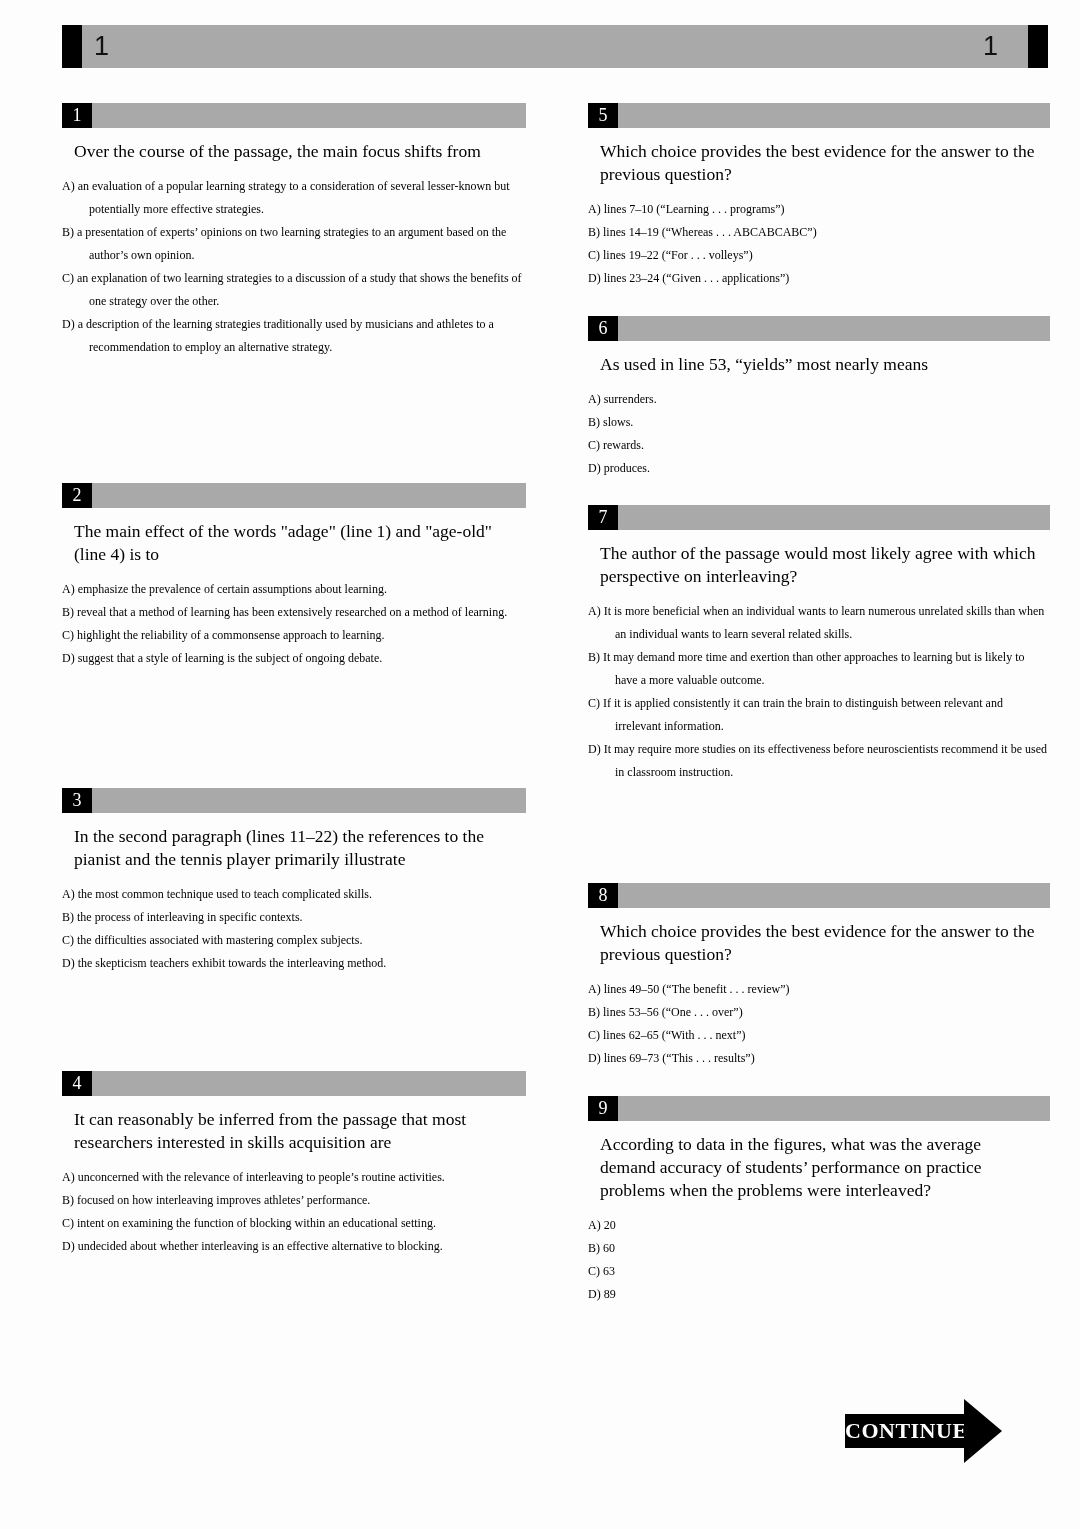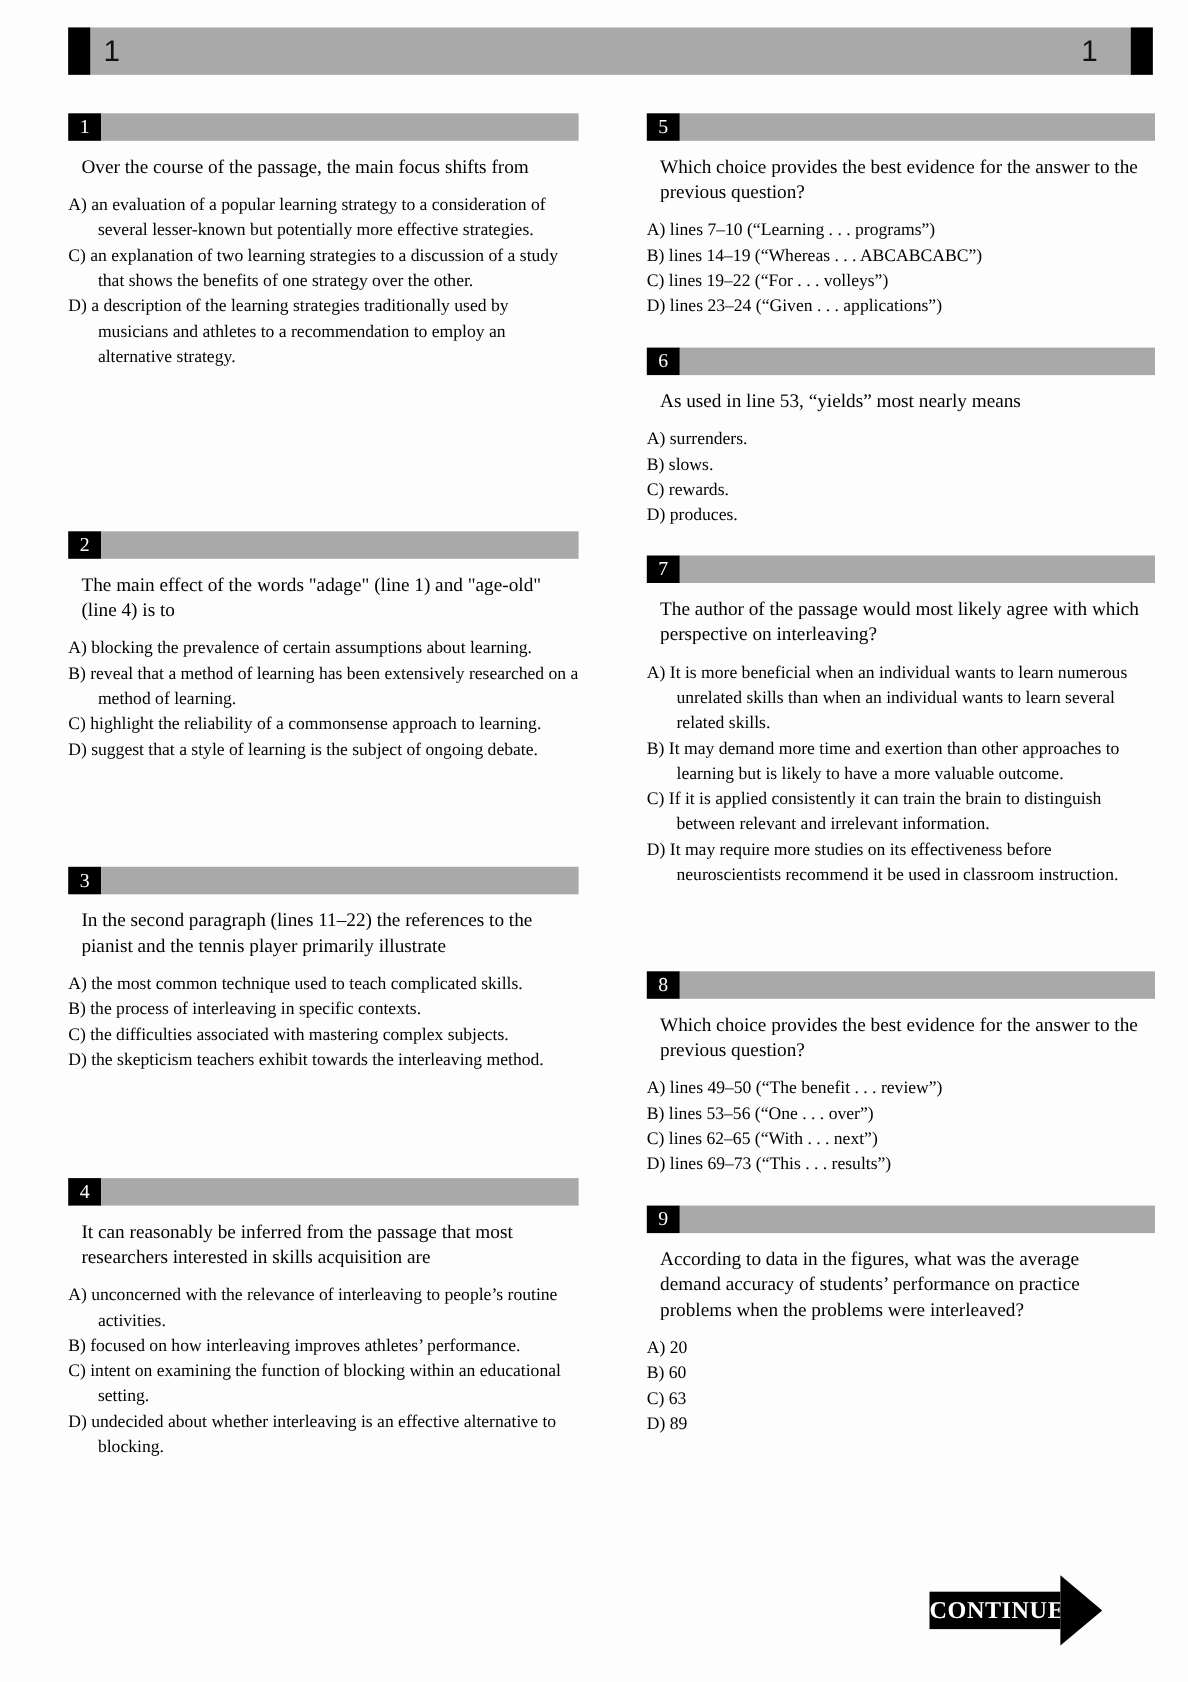--- a/index.html
+++ b/index.html
@@ -31,27 +31,27 @@
   .col-left{left:62px;width:464px;}
   .col-right{left:588px;width:462px;}
   .qheader{display:flex;height:25px;margin-bottom:5px;}
   .qnum{
     width:30px;background:#000;color:#fff;text-align:center;
     font-size:18px;line-height:25px;flex:0 0 30px;
   }
   .qbar{flex:1;background:#a9a9a9;}
   .stem{margin:12px;font-size:17.5px;line-height:23px;}
   .choice{
-    margin:0;font-size:16px;line-height:23px;
+    margin:0;font-size:12px;line-height:23px;
     padding-left:27px;text-indent:-27px;
   }
 
   
   .continue{
-    position:absolute;left:845px;top:1447px;width:119px;height:34px;
+    position:absolute;left:845px;top:1414px;width:119px;height:34px;
     background:#000;color:#fff;text-align:center;
     font-weight:bold;font-size:22px;line-height:34px;letter-spacing:0.5px;
     cursor:pointer;
   }
   .continue .arrow-head{
     position:absolute;left:119px;top:50%;width:0;height:0;
     transform:translateY(-50%);
     border-top:32px solid transparent;
     border-bottom:32px solid transparent;
     border-left:38px solid #000;
@@ -67,31 +67,32 @@
   <span class="pagenum right">1</span>
 </div>
 
 <section class="question col-left" style="top:103px">
   <div class="qheader">
     <span class="qnum">1</span>
     <span class="qbar"></span>
   </div>
   <p class="stem">Over the course of the passage, the main focus shifts from</p>
   <p class="choice">A) an evaluation of a popular learning strategy to a consideration of several lesser-known but potentially more effective strategies.</p>
+  <p class="choice">B) a presentation of experts’ opinions on two learning strategies to an argument based on the author’s own opinion.</p>
   <p class="choice">C) an explanation of two learning strategies to a discussion of a study that shows the benefits of one strategy over the other.</p>
   <p class="choice">D) a description of the learning strategies traditionally used by musicians and athletes to a recommendation to employ an alternative strategy.</p>
 </section>
 
 <section class="question col-left" style="top:483px">
   <div class="qheader">
     <span class="qnum">2</span>
     <span class="qbar"></span>
   </div>
   <p class="stem">The main effect of the words "adage" (line 1) and "age-old" (line 4) is to</p>
-  <p class="choice">A) blocking the prevalence of certain assumptions about learning.</p>
+  <p class="choice">A) emphasize the prevalence of certain assumptions about learning.</p>
   <p class="choice">B) reveal that a method of learning has been extensively researched on a method of learning.</p>
   <p class="choice">C) highlight the reliability of a commonsense approach to learning.</p>
   <p class="choice">D) suggest that a style of learning is the subject of ongoing debate.</p>
 </section>
 
 <section class="question col-left" style="top:788px">
   <div class="qheader">
     <span class="qnum">3</span>
     <span class="qbar"></span>
   </div>

